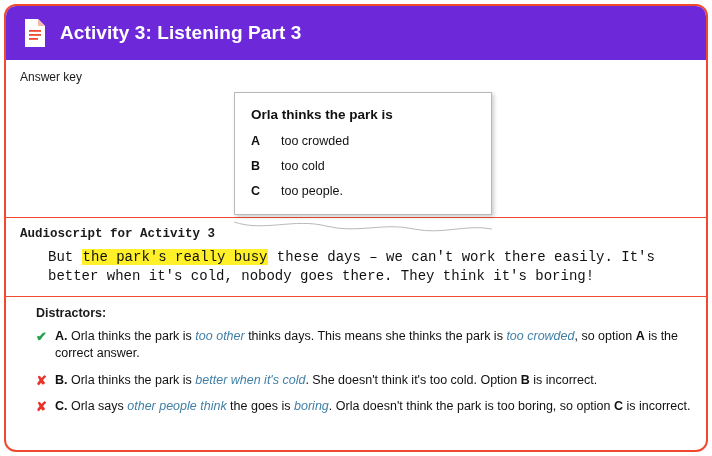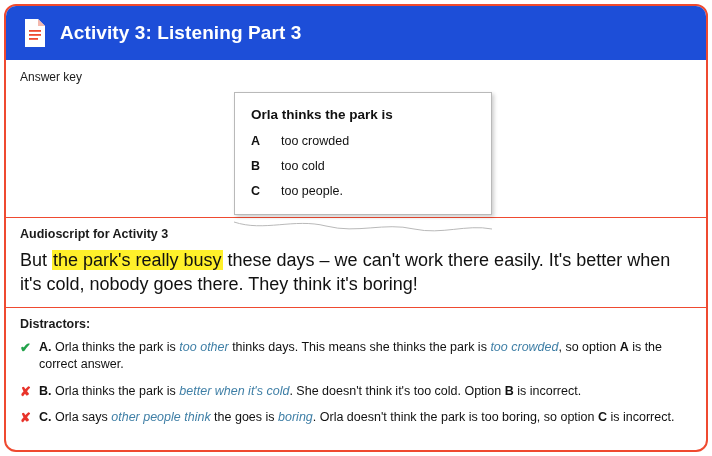--- a/index.html
+++ b/index.html
@@ -24,21 +24,21 @@
     height: 448px;
     border: 2px solid #ef4a30;
     border-radius: 12px;
     background: #ffffff;
     overflow: hidden;
     display: flex;
     flex-direction: column;
   }
   
   .header {
-    background: #1d4ed8;
+    background: #6d28d9;
     height: 54px;
     display: flex;
     align-items: center;
     padding: 0 16px;
     flex: 0 0 auto;
   }
   .header-icon {
     width: 26px;
     height: 30px;
     margin-right: 12px;
@@ -105,40 +105,42 @@
   .divider {
     border: 0;
     border-top: 1px solid #ef4a30;
     margin: 0;
     flex: 0 0 auto;
   }
   
   .section-audio {
     flex: 0 0 auto;
     padding: 9px 16px 10px 14px;
+    font-family: Liberation Mono, monospace;
   }
   .audio-title {
     font-size: 12.5px;
     font-weight: bold;
     color: #1a1a1a;
     margin-bottom: 7px;
   }
   .audio-text {
-    font-size: 18px;
+    font-size: 14px;
     line-height: 1.35;
     color: #111;
+    margin-left: 28px;
   }
   .hl {
     background: #fff02a;
     padding: 0 1px;
   }
   
   .section-distractors {
     flex: 1 1 auto;
-    padding: 9px 14px 8px 14px;
+    padding: 9px 14px 8px 30px;
   }
   .distractors-title {
     font-size: 12.5px;
     font-weight: bold;
     color: #1a1a1a;
     margin-bottom: 8px;
   }
   .d-row {
     display: flex;
     align-items: flex-start;

